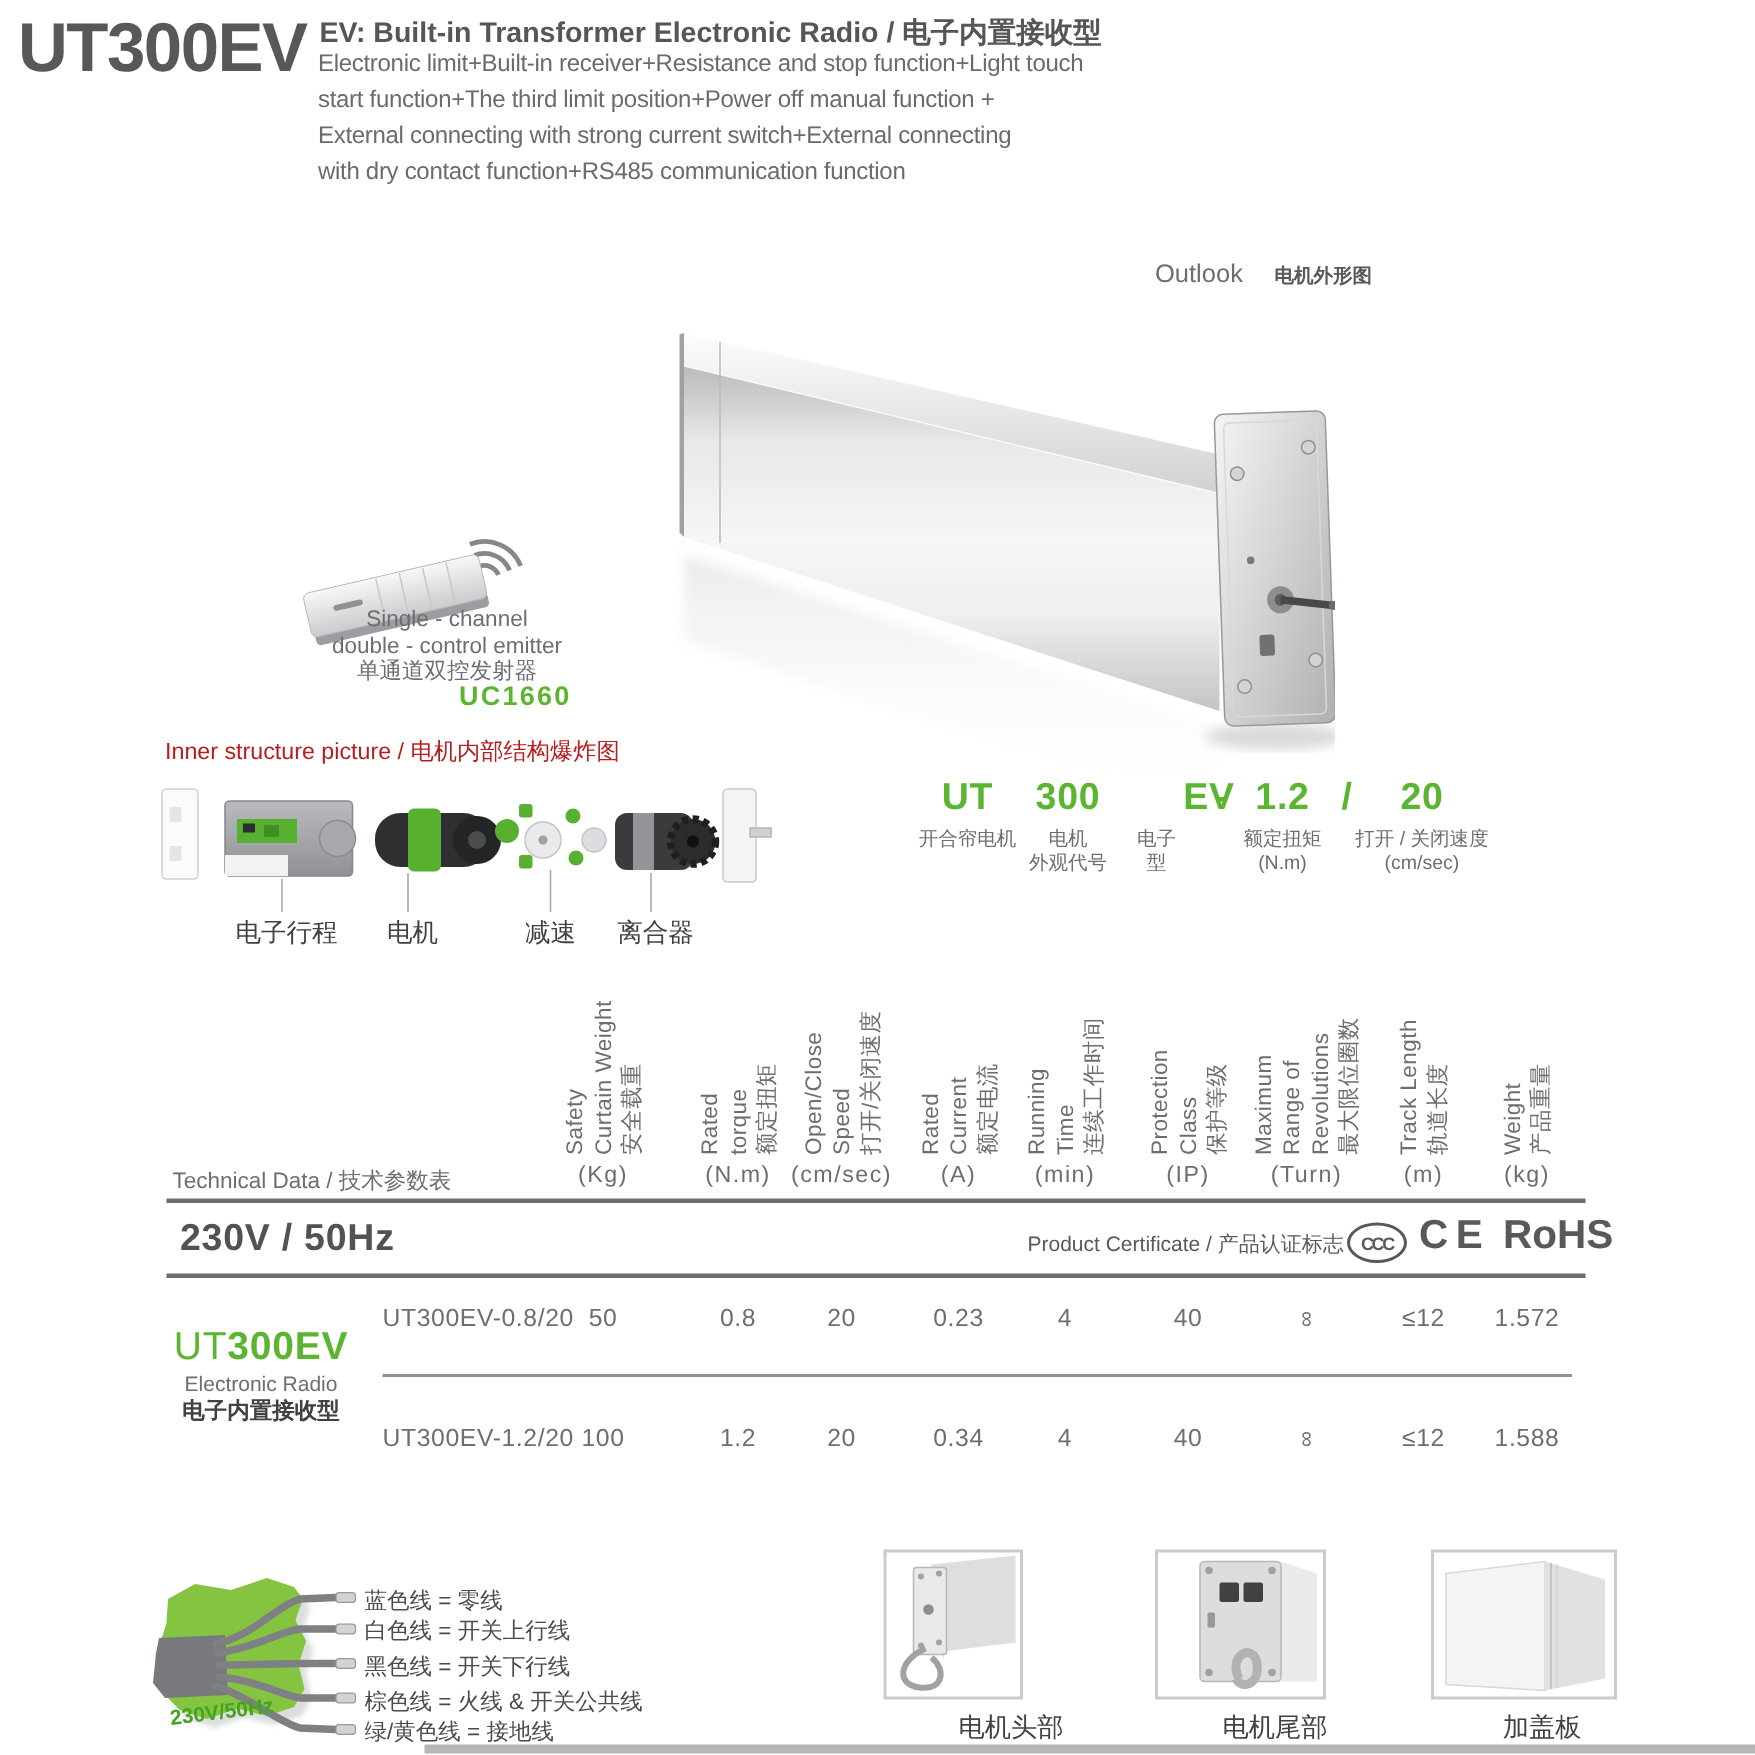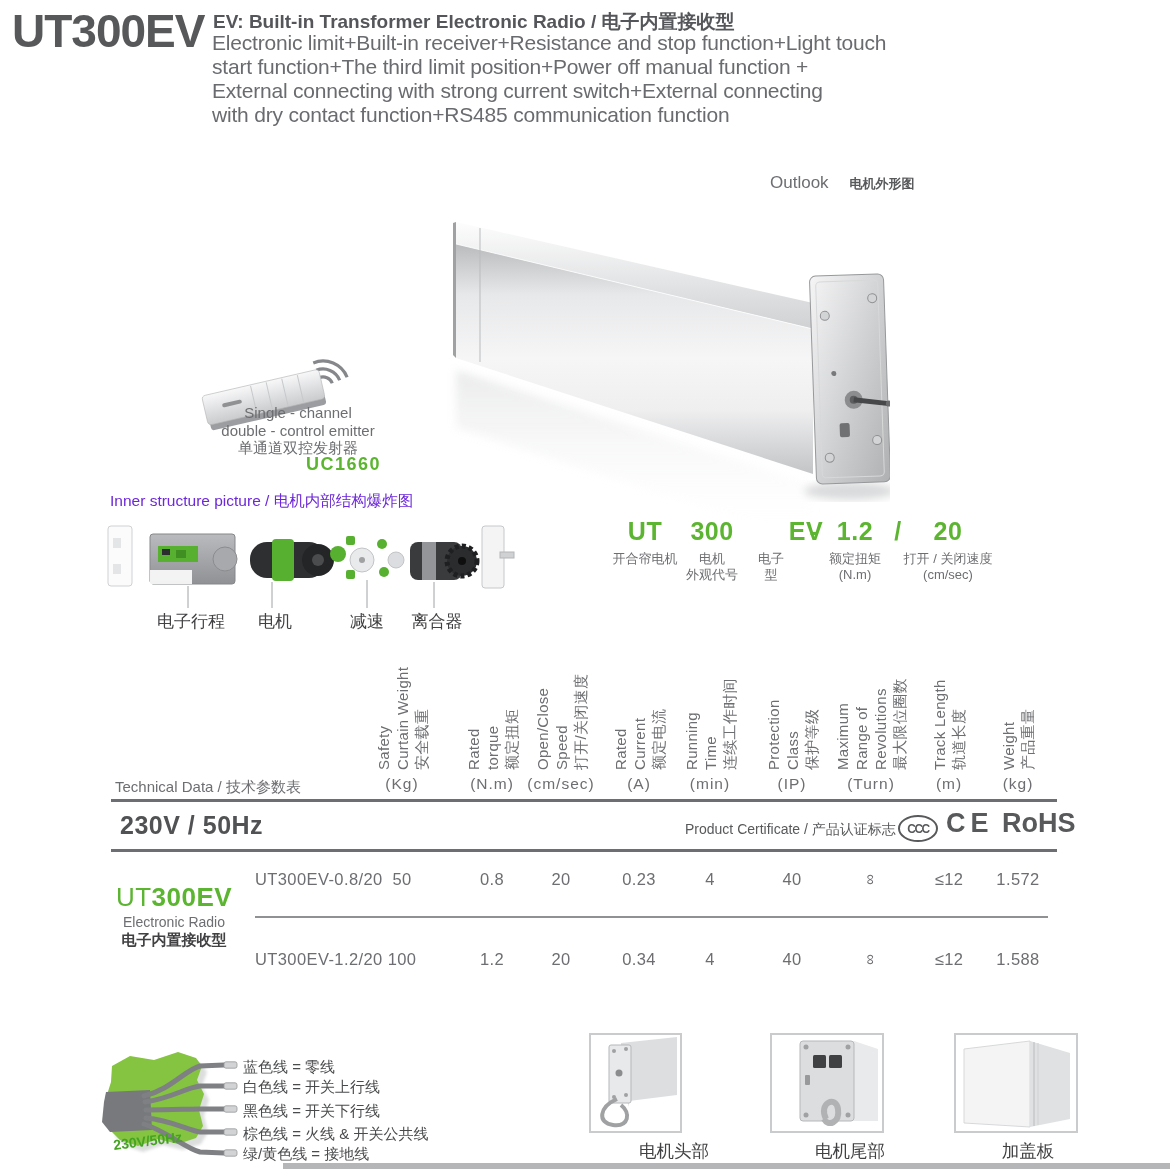--- a/index.html
+++ b/index.html
@@ -2,30 +2,30 @@
 <html><head>
 <meta charset="utf-8">
 <style>
   html,body{margin:0;padding:0;background:#fff;}
   .page{position:relative;width:1170px;height:1170px;background:#fff;overflow:hidden;
         font-family:"Liberation Sans",sans-serif;color:#6d6e71;}
   .abs{position:absolute;}
   
   .title{left:12px;top:4px;font-size:46px;font-weight:700;color:#57585a;letter-spacing:-1px;}
   .tagline{left:213px;top:9px;font-size:19px;font-weight:700;color:#55565a;}
-  .features-en{left:212px;top:31px;font-size:21px;line-height:24px;color:#696b6e;white-space:pre-line;letter-spacing:-0.2px;}
+  .features-en{left:212px;top:31px;font-size:16px;line-height:24px;color:#696b6e;white-space:pre-line;letter-spacing:-0.2px;}
   .features-cn{left:212px;top:131px;font-size:17px;line-height:24px;color:#434446;white-space:pre-line;}
   .outlook{left:770px;top:173px;}
   .outlook-en{font-size:17px;color:#6d6e71;}
   .outlook-cn{font-size:13px;color:#58595b;font-weight:700;margin-left:6px;padding-left:15px;}
   
   .remote-caption{left:216px;top:404px;width:164px;text-align:center;font-size:15px;line-height:17.5px;color:#6d6e71;white-space:pre-line;}
   .remote-model{left:306px;top:454px;font-size:18px;font-weight:700;color:#5CB531;letter-spacing:1.5px;}
   
-  .sec-heading{font-size:15.5px;color:#6d28d9;}
+  .sec-heading{font-size:15.5px;color:#b91c1c;}
   
   .np-val{position:absolute;top:517px;transform:translateX(-50%);font-size:25px;font-weight:700;color:#5CB531;letter-spacing:.5px;}
   .np-lab{position:absolute;top:551px;transform:translateX(-50%);font-size:13px;line-height:16px;color:#6d6e71;text-align:center;white-space:pre;}
   
   .st-lab{position:absolute;top:610px;transform:translateX(-50%);font-size:17px;color:#414042;}
   
   .vhead{position:absolute;top:770px;width:0;height:0;}
   .vhead-in{position:absolute;left:0;top:0;transform:rotate(-90deg);transform-origin:0 0;
             white-space:pre;font-size:15px;line-height:19px;color:#6d6e71;letter-spacing:.3px;}
   .unit{position:absolute;top:775px;transform:translateX(-50%);font-size:15.5px;color:#6d6e71;letter-spacing:1px;}

